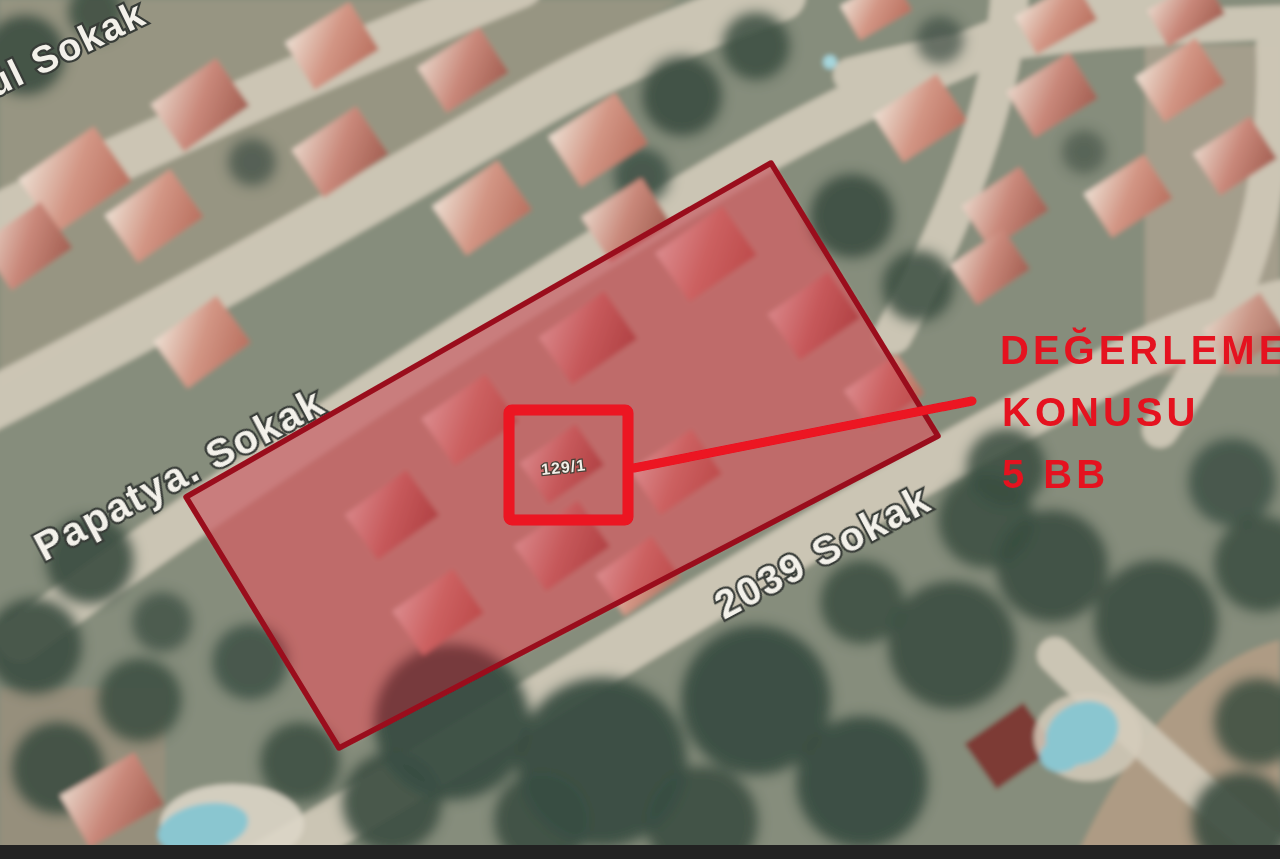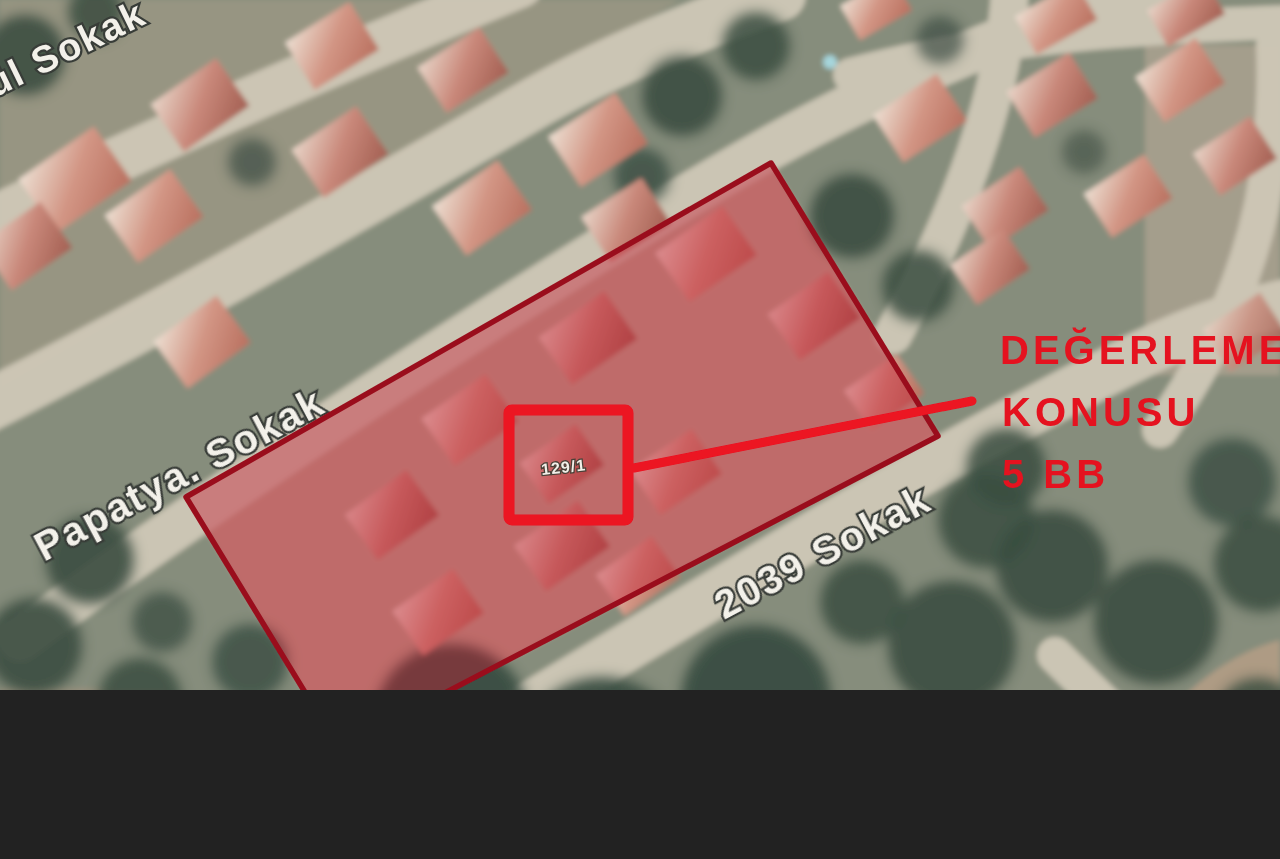--- a/index.html
+++ b/index.html
@@ -1,16 +1,16 @@
 <!DOCTYPE html>
 <html><head>
 <meta charset="utf-8">
 <style>
   html,body{margin:0;padding:0;background:#222;}
-  .stage{position:relative;width:1280px;height:690px;overflow:hidden;background:#fde047;}
+  .stage{position:relative;width:1280px;height:845px;overflow:hidden;background:#fde047;}
   svg{display:block;}
   text{font-family:"Liberation Sans","DejaVu Sans",sans-serif;}
   .street-label{font-weight:bold;fill:#f3f1ea;stroke:#383c38;stroke-width:4.5px;paint-order:stroke;letter-spacing:2px;}
   .note-line{font-weight:bold;letter-spacing:4px;}
   .parcel-label{font-weight:bold;fill:#f2efe8;stroke:#4a4038;stroke-width:2.6px;paint-order:stroke;letter-spacing:1px;}
 </style>
 </head>
 <body>
 
 <div class="stage">

